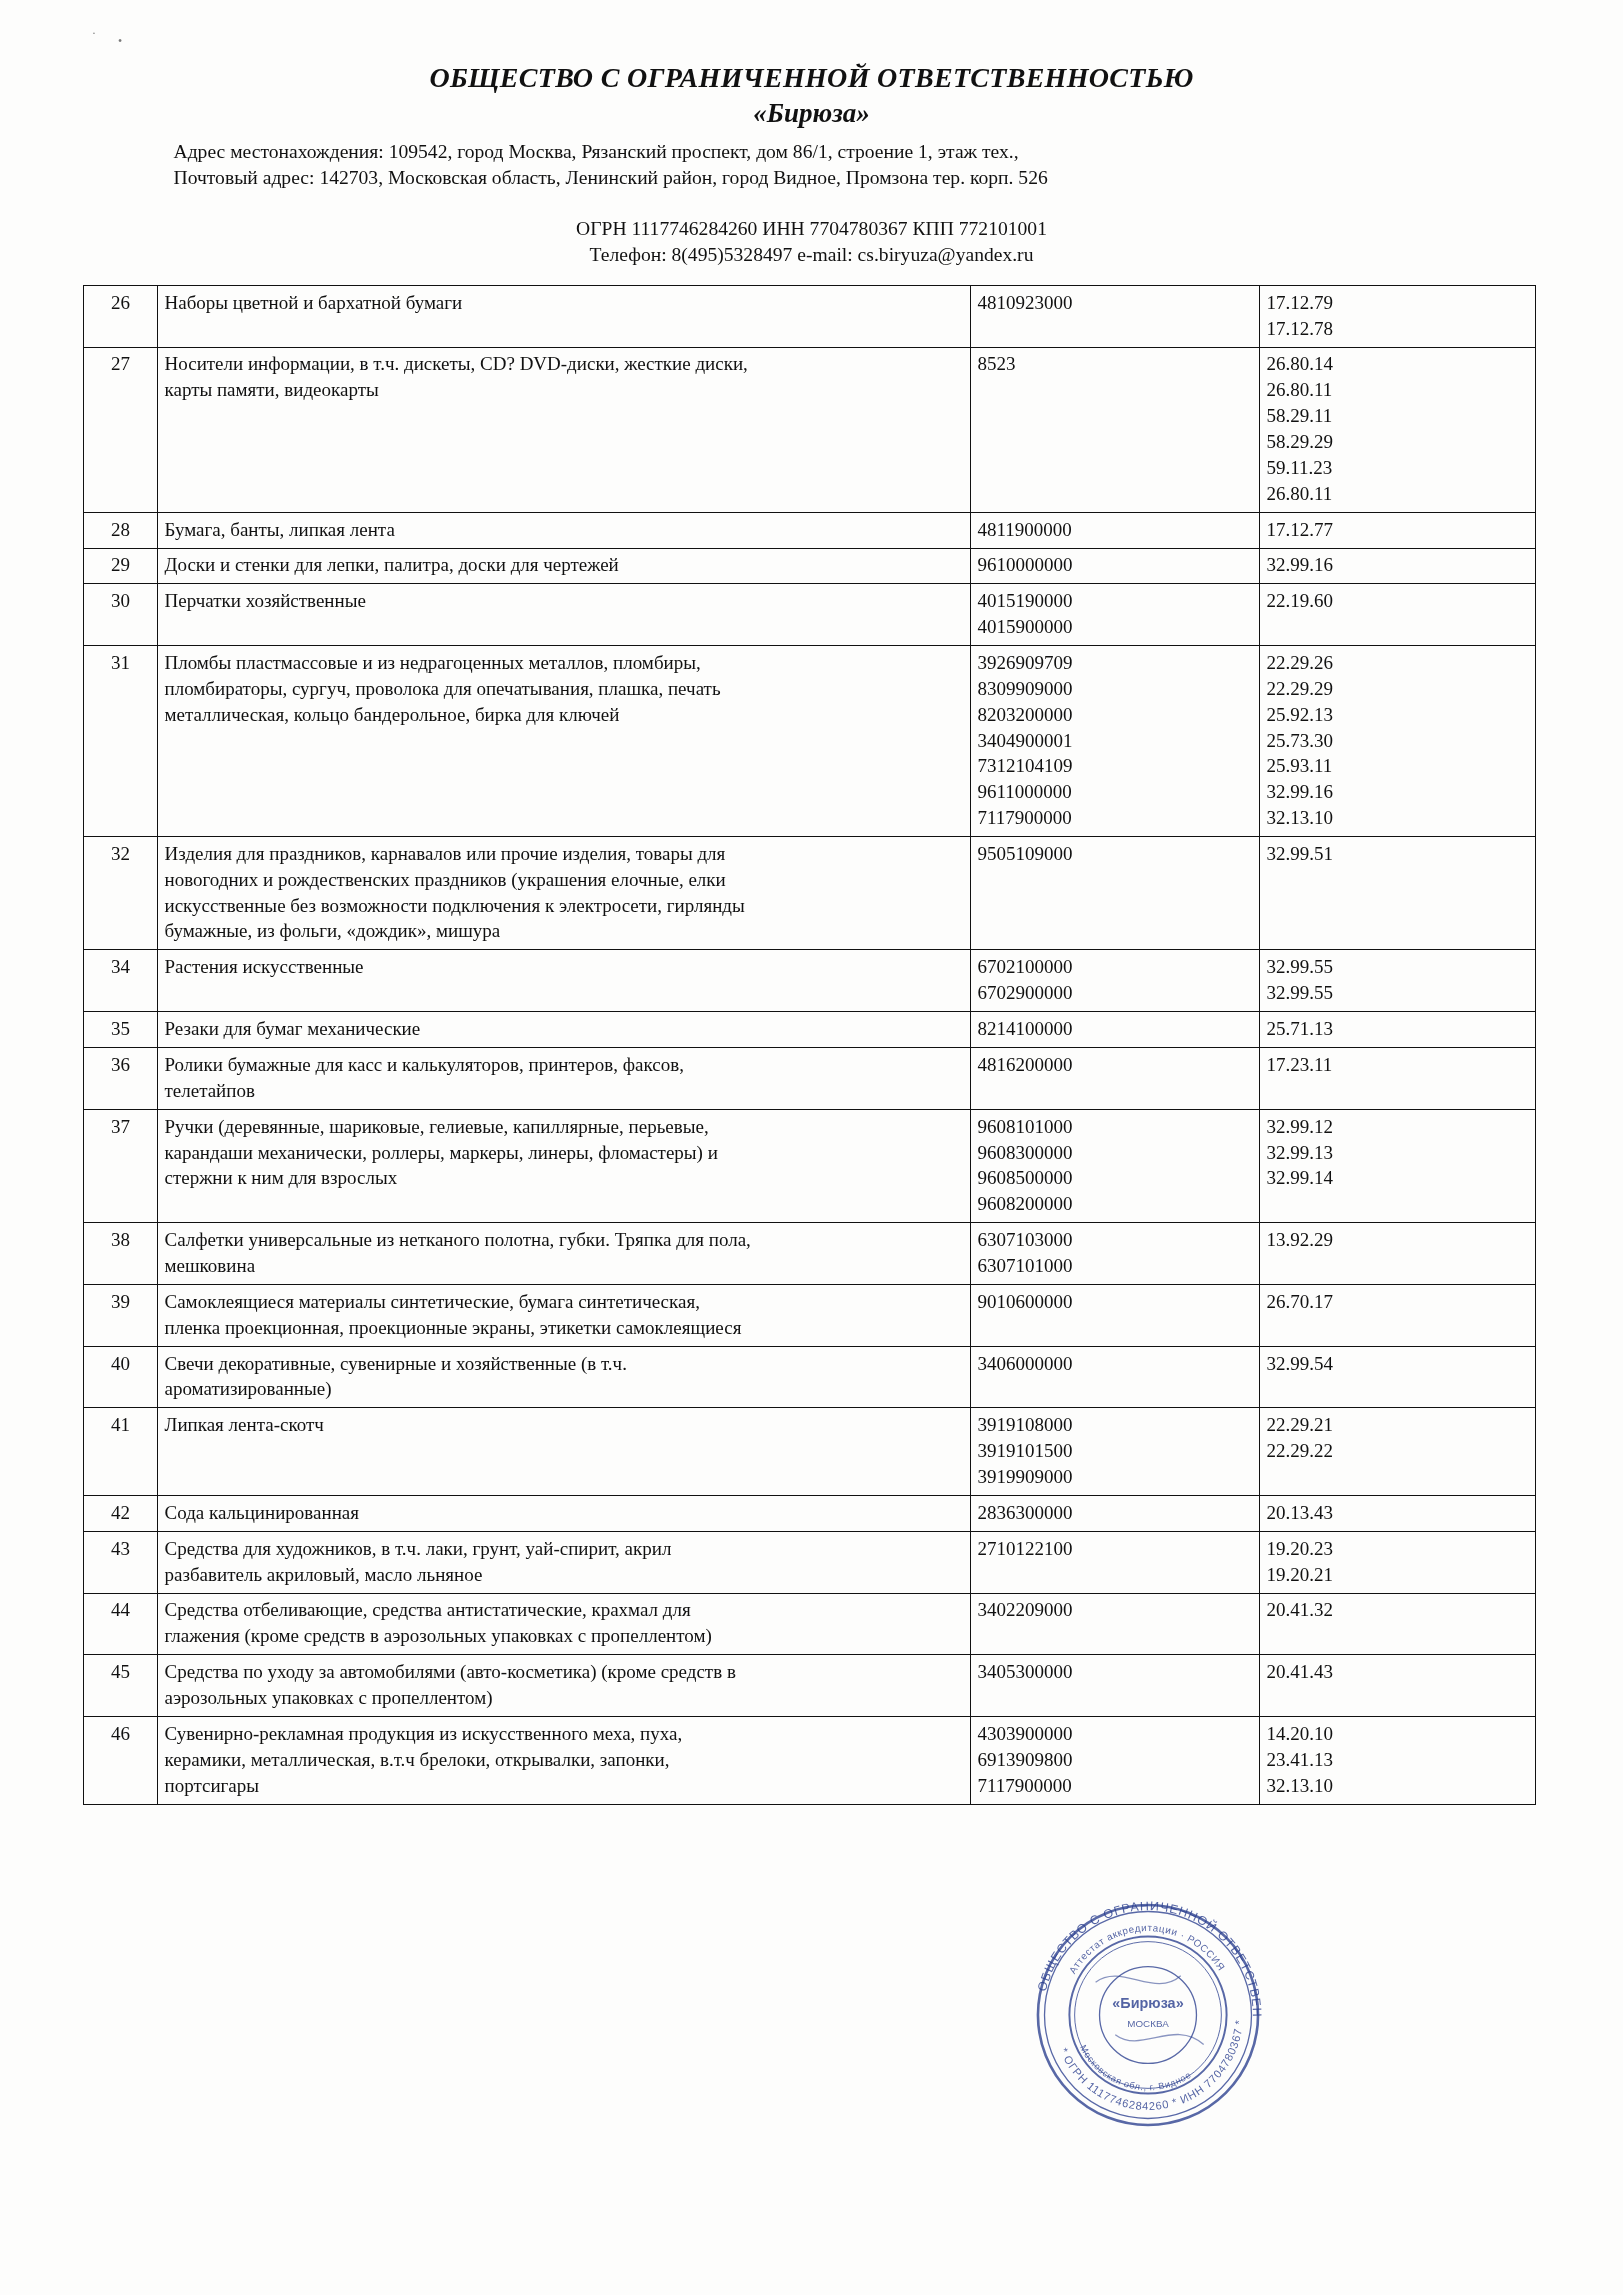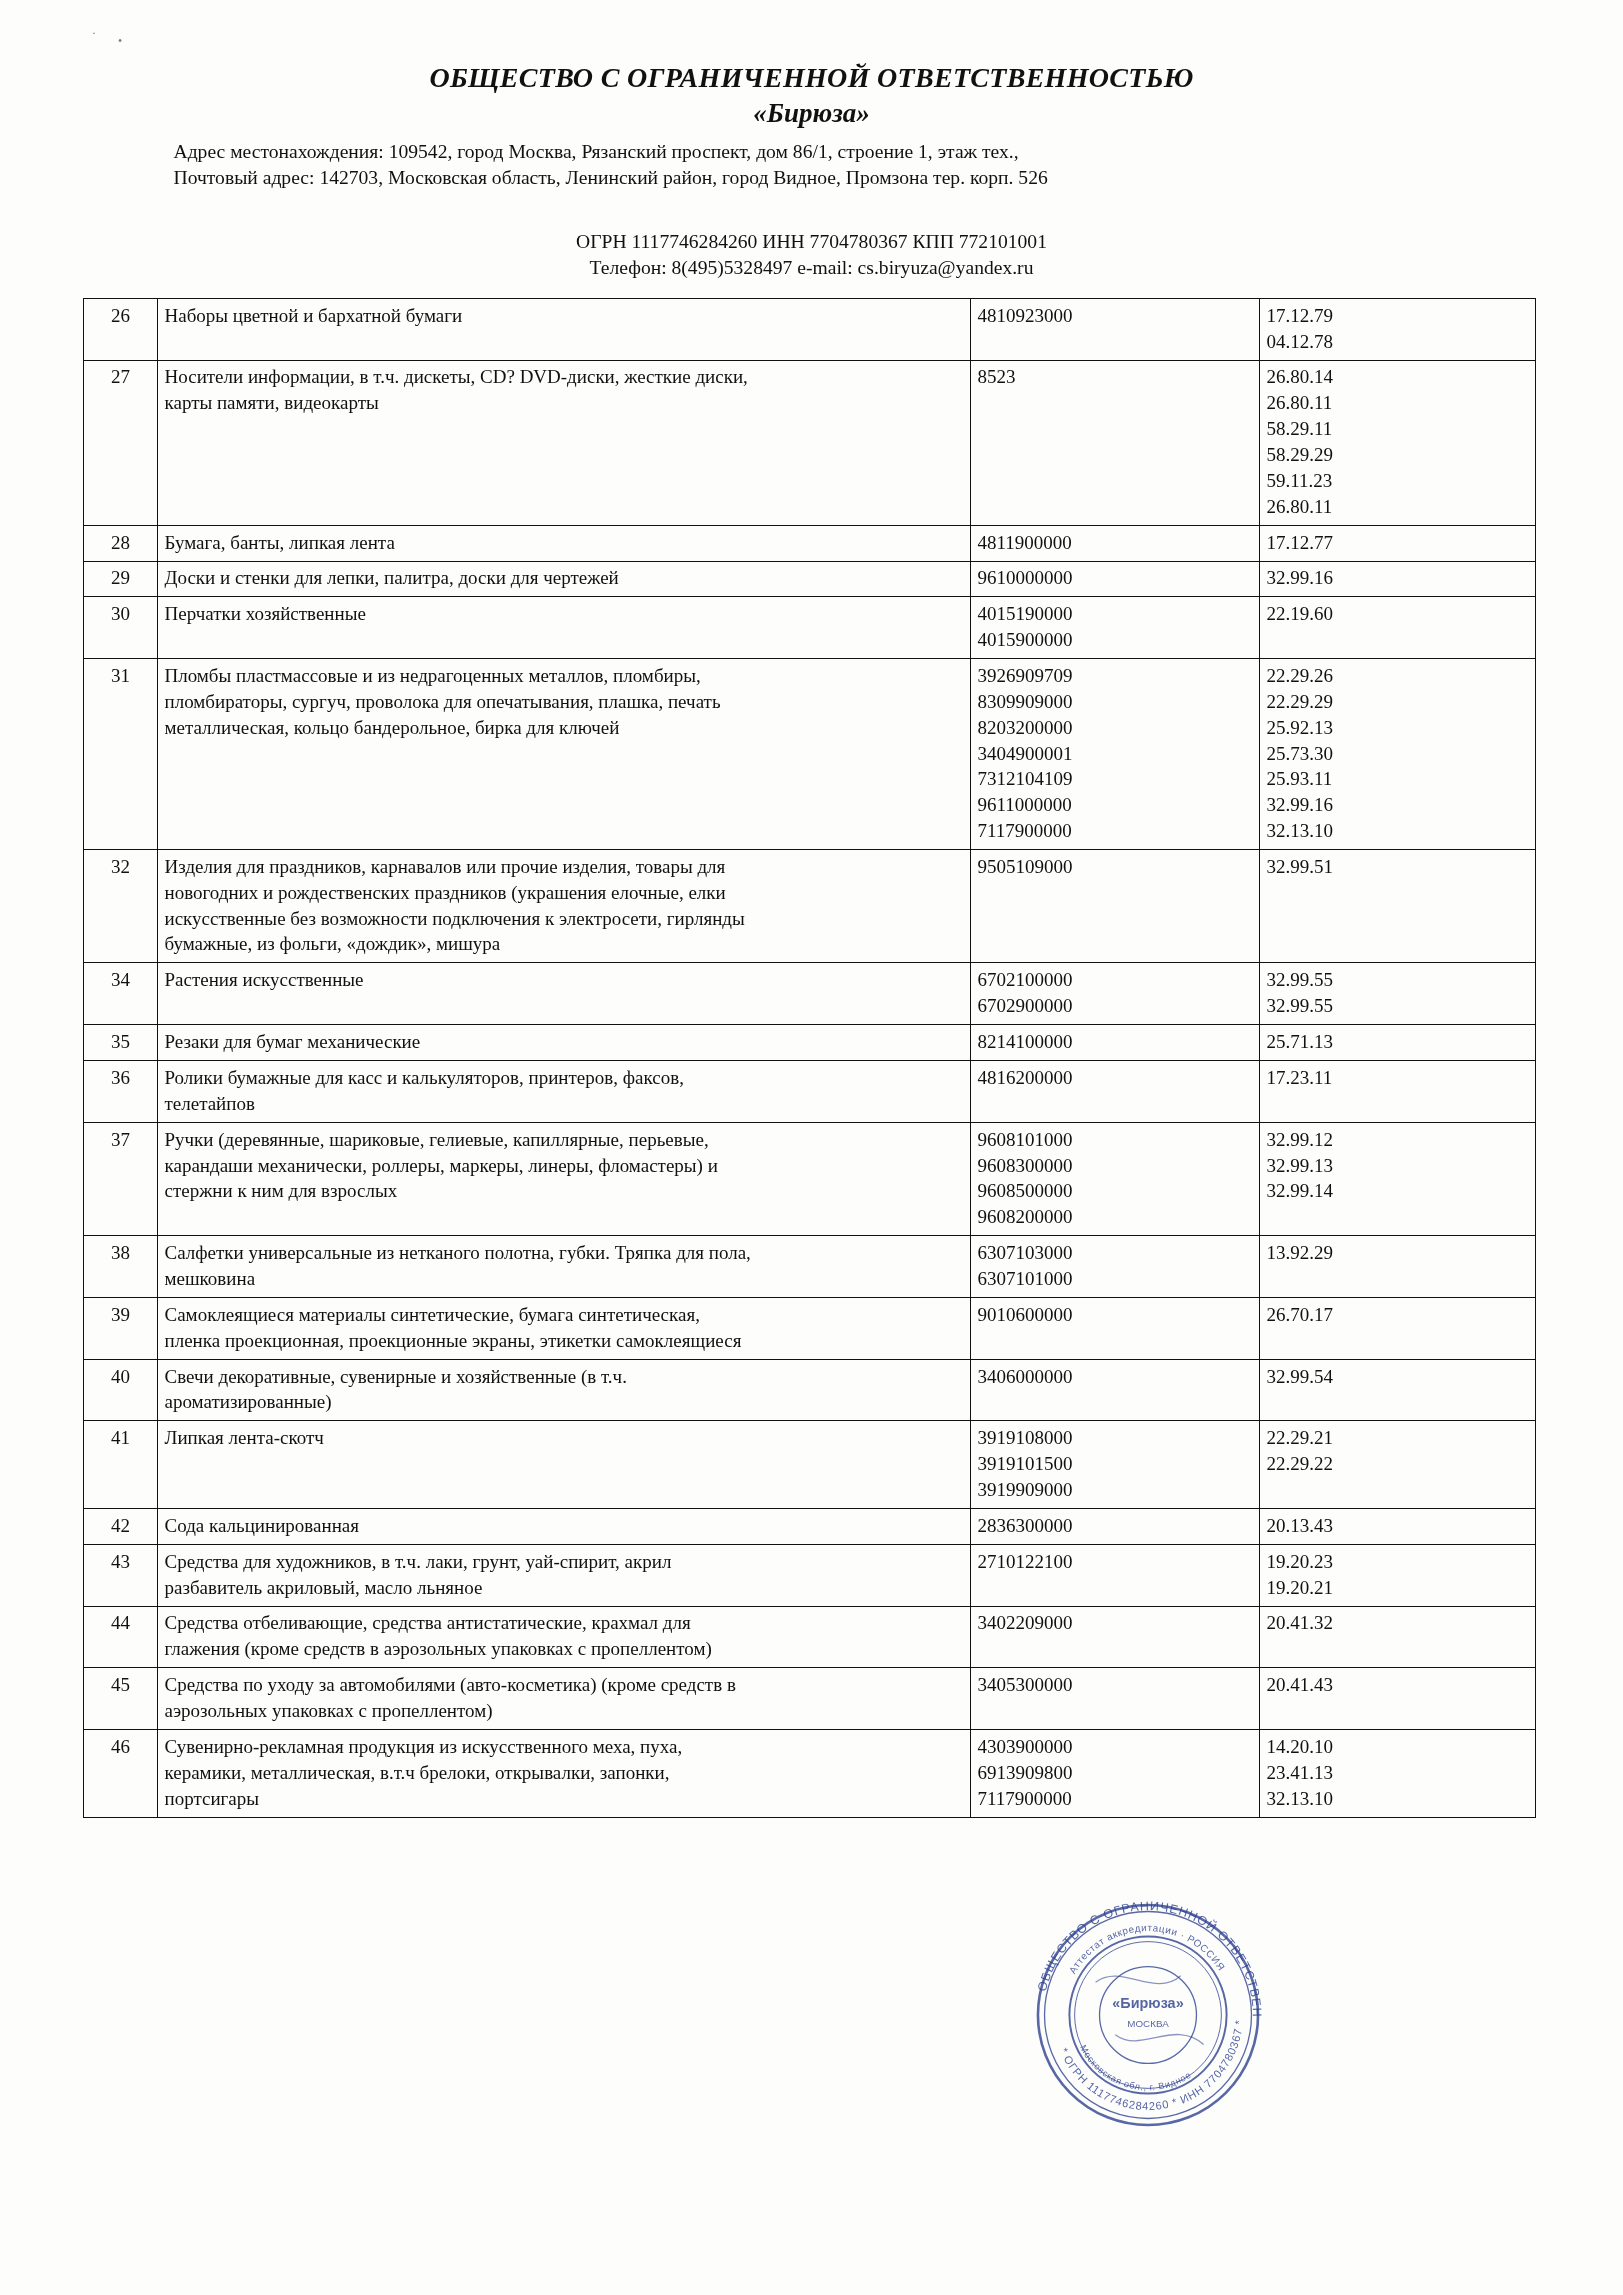--- a/index.html
+++ b/index.html
@@ -48,21 +48,21 @@
     line-height: 1.32;
     margin: 0 auto;
     width: 1276px;
   }
   .addr-line { margin: 0; }
   .spacer-sm { height: 17px; }
   .reg-block {
     text-align: center;
     font-size: 19.6px;
     line-height: 1.32;
-    margin-top: 21px;
+    margin-top: 8px;
   }
   table.doc {
     border-collapse: collapse;
     margin-top: 17px;
     width: 1406px;
     margin-left: 4px;
     table-layout: fixed;
   }
   table.doc td {
     border: 1.3px solid #111;
@@ -133,21 +133,21 @@
     </div>
 
     <table class="doc">
       <tbody>
 
         <tr>
           <td class="c-num">26</td>
           <td class="c-name ml">Наборы цветной и бархатной бумаги</td>
           <td class="c-code ml">4810923000</td>
           <td class="c-okpd ml">17.12.79
-04.12.78</td>
+17.12.78</td>
         </tr>
 
         <tr>
           <td class="c-num">27</td>
           <td class="c-name ml">Носители информации, в т.ч. дискеты, CD? DVD-диски, жесткие диски,
 карты памяти, видеокарты</td>
           <td class="c-code ml">8523</td>
           <td class="c-okpd ml">26.80.14
 26.80.11
 58.29.11

